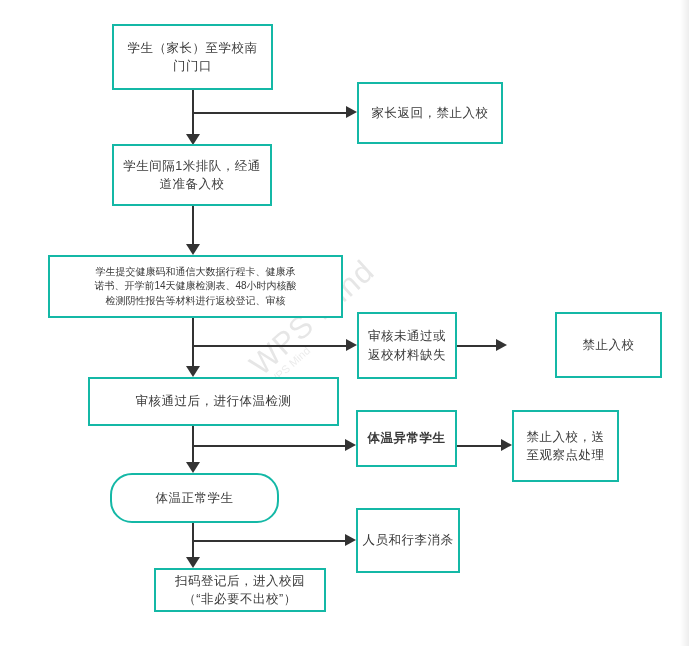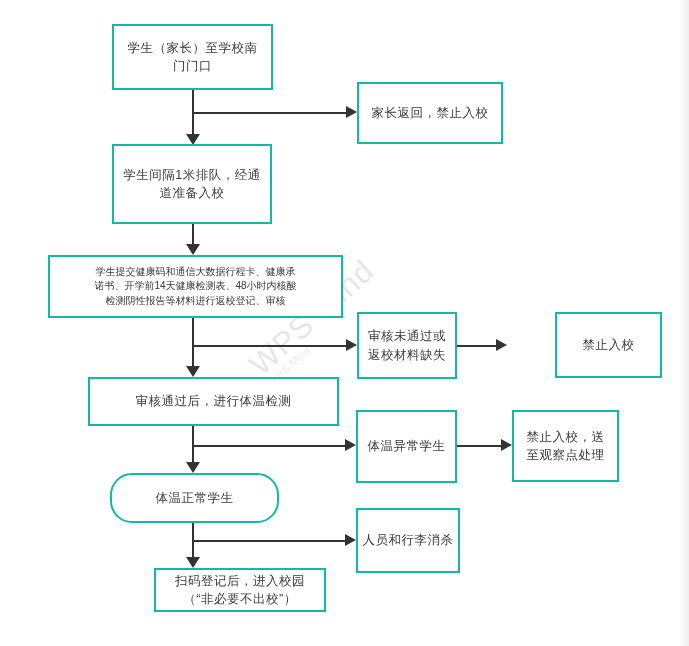--- a/index.html
+++ b/index.html
@@ -37,26 +37,26 @@
   }
   .arrow-right{
     position:absolute;width:0;height:0;z-index:1;
     border-top:6px solid transparent;
     border-bottom:6px solid transparent;
     border-left:11px solid #333333;
   }
   
   #node-a{left:112px;top:24px;width:161px;height:66px;}
   #node-b{left:357px;top:82px;width:146px;height:62px;}
-  #node-c{left:112px;top:144px;width:160px;height:80px;}
+  #node-c{left:112px;top:144px;width:160px;height:62px;}
   #node-d{left:48px;top:255px;width:295px;height:63px;font-size:10px;letter-spacing:0;}
   #node-e{left:357px;top:312px;width:100px;height:67px;}
   #node-f{left:507px;top:312px;width:107px;height:66px;margin-left:48px;}
   #node-g{left:69px;top:377px;width:251px;height:49px;margin-left:19px;}
-  #node-h{left:356px;top:410px;width:101px;height:73px;}
+  #node-h{left:356px;top:410px;width:101px;height:57px;font-weight:bold;}
   #node-i{left:512px;top:410px;width:107px;height:72px;}
   #node-j{left:110px;top:473px;width:169px;height:50px;border-radius:22px;}
   #node-k{left:356px;top:508px;width:104px;height:65px;}
   #node-l{left:109px;top:568px;width:172px;height:44px;margin-left:45px;}
   
   #c-a-down  {left:192px;top:90px;height:46px;}
   #ah-a-down {left:186px;top:134px;}
   #c-a-b     {left:193px;top:112px;width:156px;}
   #ah-a-b    {left:346px;top:106px;}
   #c-c-down  {left:192px;top:206px;height:41px;}

